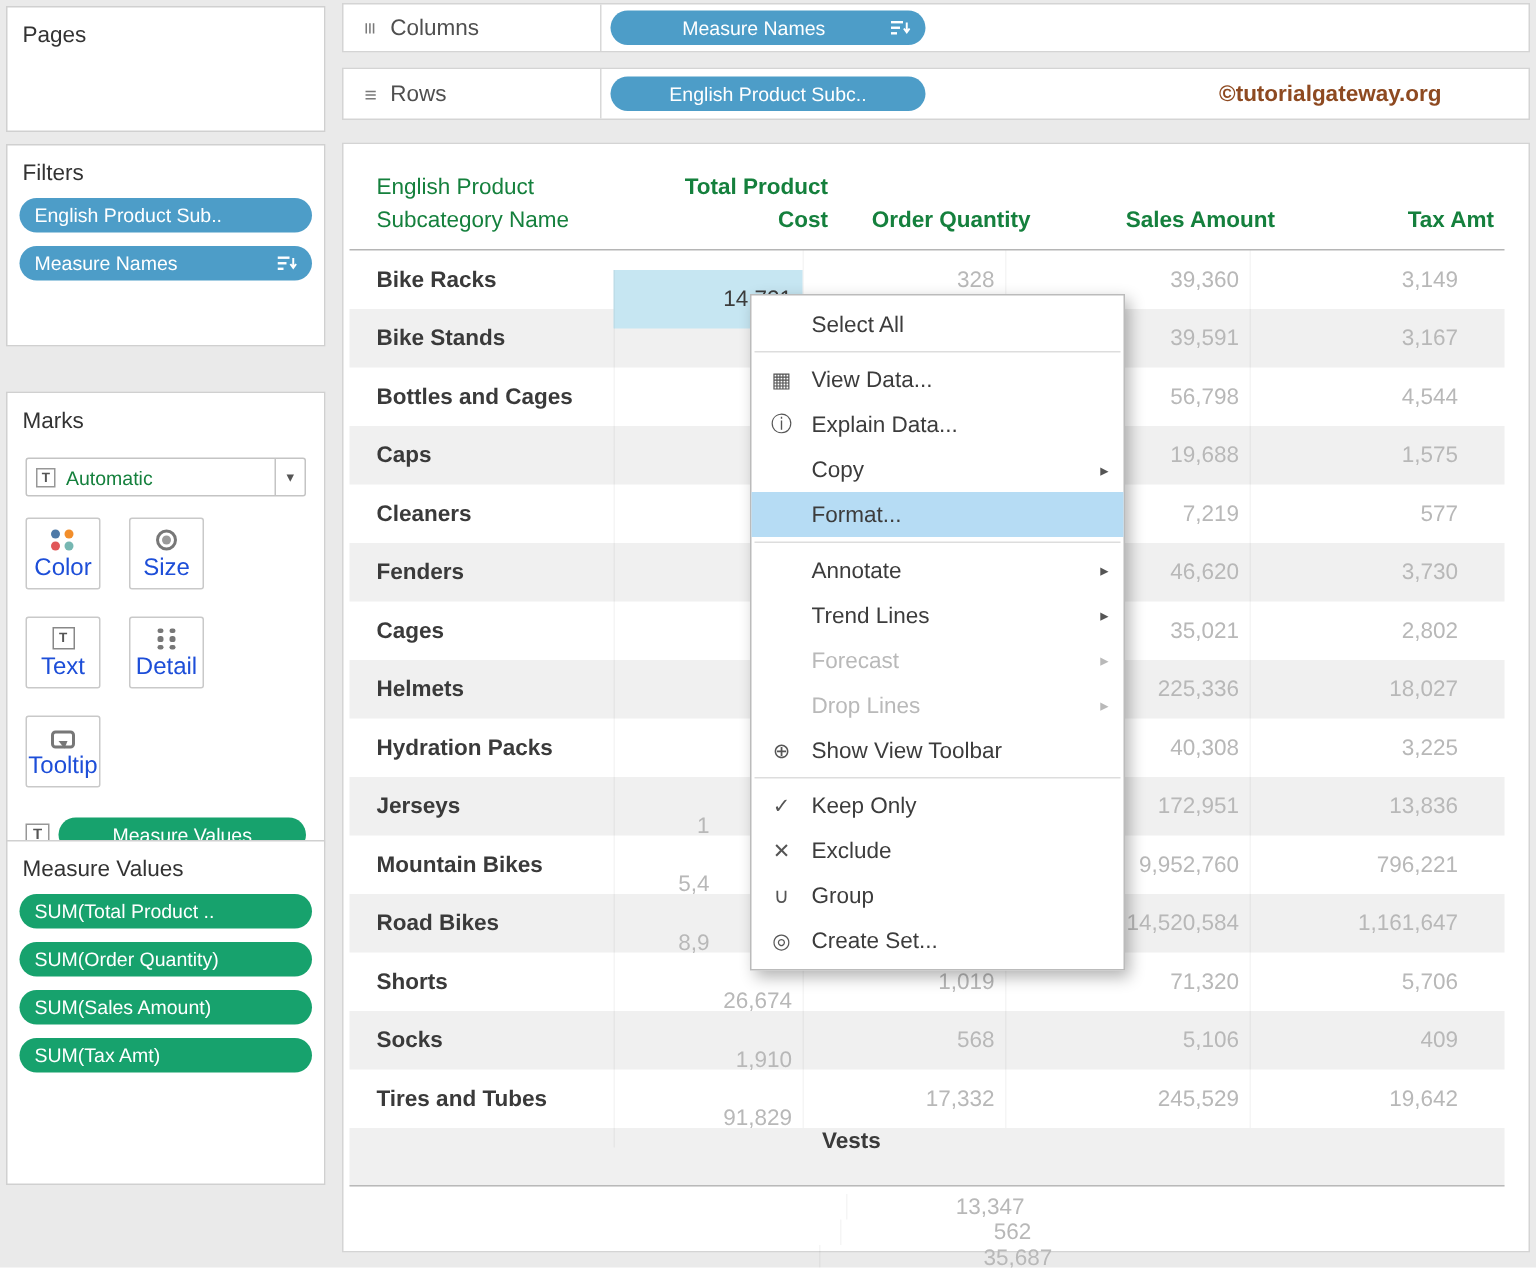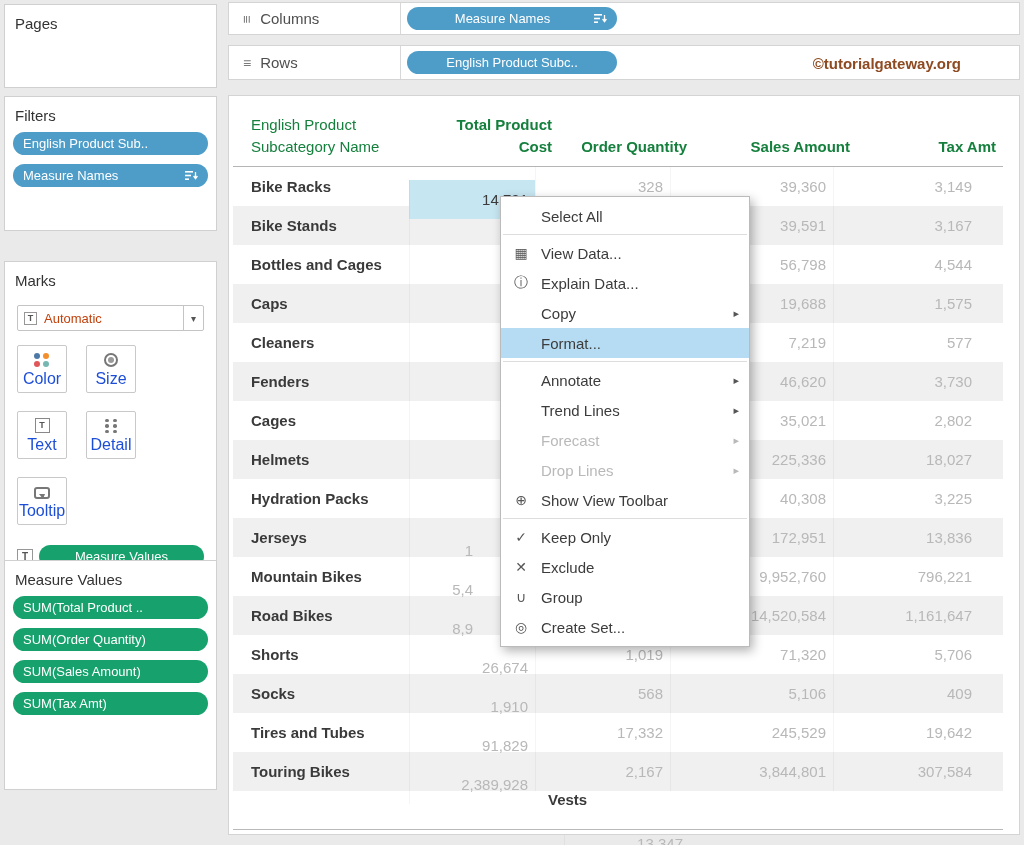--- a/index.html
+++ b/index.html
@@ -20,21 +20,21 @@
   .pill.green { background:#17a26d; }
   .pill .plabel { flex:1 1 auto; overflow:hidden; white-space:nowrap; }
   .pill.center .plabel { text-align:center; }
   .sort-svg { flex:0 0 auto; margin-left:6px; }
 
   
   .mark-dd { margin:8px 12px 0 12px; height:26px; border:1px solid #c4c4c4; border-radius:2px; background:#fff;
              display:flex; align-items:center; padding:0 0 0 6px; }
   .tbox { width:13px; height:13px; border:1px solid #979797; font-size:9px; font-weight:bold; color:#555;
           display:inline-flex; align-items:center; justify-content:center; background:#fff; flex:0 0 auto; }
-  .dd-label { flex:1 1 auto; margin-left:7px; font-size:13px; color:#c2410c; }
+  .dd-label { flex:1 1 auto; margin-left:7px; font-size:13px; color:#15803d; }
   .dd-caret { border-left:1px solid #c4c4c4; align-self:stretch; display:flex; align-items:center;
               padding:0 7px; font-size:10px; color:#555; }
   .mbtns { margin:14px 12px 0 12px; display:flex; flex-wrap:wrap; gap:18px 19px; }
   .mbtn { width:50px; height:48px; border:1px solid #c9c9c9; border-radius:2px; background:#fff;
           display:flex; flex-direction:column; align-items:center; justify-content:flex-end; padding-bottom:4px; }
   .mlabel { font-size:16px; color:#1d4ed8; margin-top:3px; }
   .mki { display:flex; align-items:center; justify-content:center; height:16px; }
   .mki-color { display:grid; grid-template-columns:7px 7px; gap:2px; height:auto; }
   .mki-color i { width:6px; height:6px; border-radius:50%; display:block; }
   .mki-color i:nth-child(1){background:#4e79a7;} .mki-color i:nth-child(2){background:#f28e2b;}
@@ -327,27 +327,20 @@
         <div class="cell num c3">409</div>
       </div>
       <div class="trow">
         <div class="cell name">Tires and Tubes</div>
         <div class="cell num c0">91,829</div>
         <div class="cell num c1">17,332</div>
         <div class="cell num c2">245,529</div>
         <div class="cell num c3">19,642</div>
       </div>
       <div class="trow">
-        <div class="cell name">Touring Bikes</div>
-        <div class="cell num c0">2,389,928</div>
-        <div class="cell num c1">2,167</div>
-        <div class="cell num c2">3,844,801</div>
-        <div class="cell num c3">307,584</div>
-      </div>
-      <div class="trow">
         <div class="cell name">Vests</div>
         <div class="cell num c0">13,347</div>
         <div class="cell num c1">562</div>
         <div class="cell num c2">35,687</div>
         <div class="cell num c3">2,855</div>
       </div>
     </div>
 </div>
 
 <div class="menu" id="ctx-menu">

